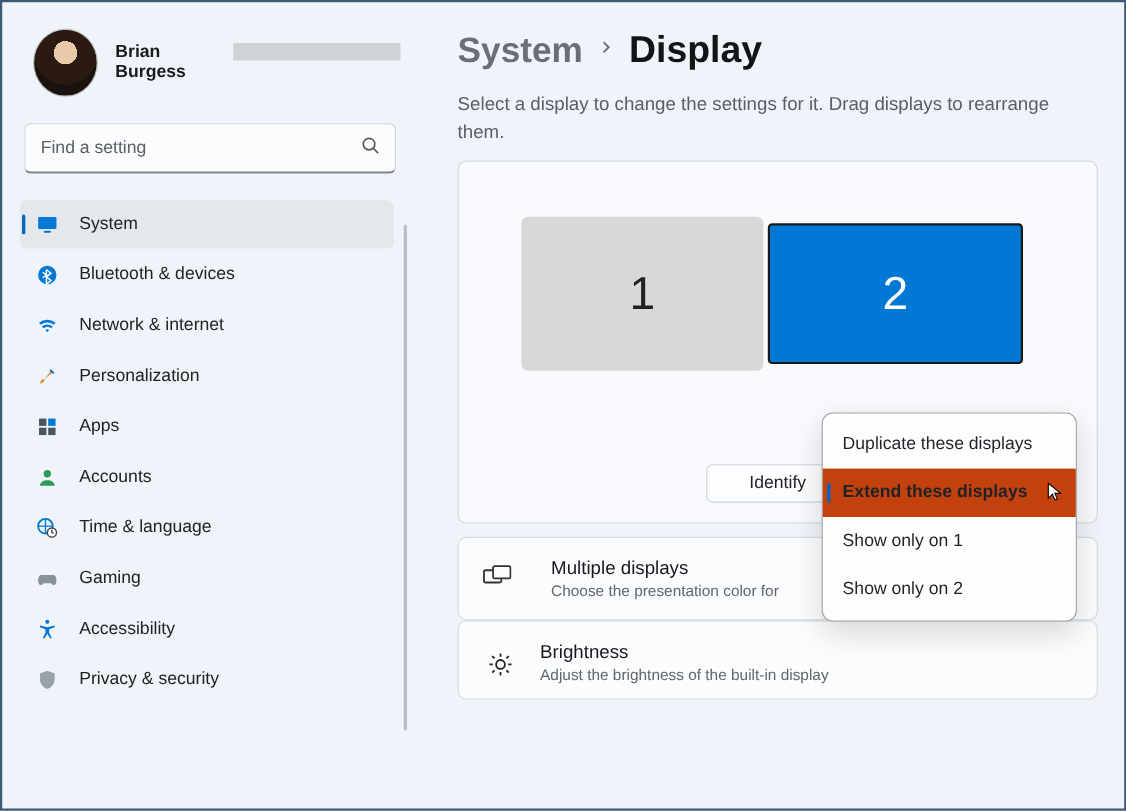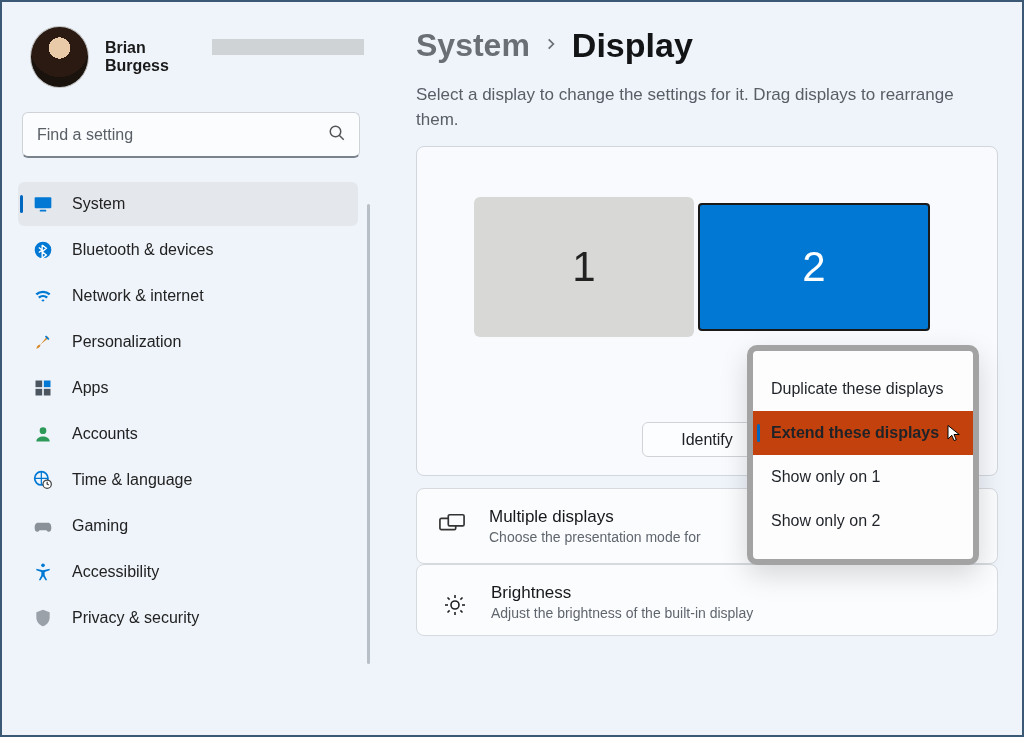--- a/index.html
+++ b/index.html
@@ -153,24 +153,24 @@
     cursor:pointer;
   }
 
   
   .dropdown {
     position:absolute;
     width:232px;
     right:18px;
     bottom:-90px;
     background:#fdfdfe;
-    border:6px solid #a3a3a3;
+    border:1px solid #a3a3a3;
     border-radius:10px;
     box-shadow:0 10px 28px rgba(0,0,0,0.15);
-    padding:16px 0;
+    padding:6px 0;
     z-index:20;
   }
   .dd-item{
     height:44px;
     display:flex; align-items:center;
     padding:0 18px;
     font-size:16px; color:#1f2328;
     cursor:pointer;
     position:relative;
   }
@@ -184,21 +184,21 @@
     position:absolute; right:10px; bottom:8px;
     pointer-events:none;
   }
 
   
   .card {
     margin-top:12px;
     border:1px solid #d6dade;
     border-radius:8px;
     background:#fbfcfe;
-    display:flex; align-items:center; gap:24px;
+    display:flex; align-items:center; gap:36px;
     padding:18px 22px;
   }
   .card-icon { color:#333; }
   .card-text { display:flex; flex-direction:column; gap:2px; }
   .card-title { font-size:17px; color:#16181b; }
   .card-sub   { font-size:14px; color:#60666e; }
 
   .section-heading{
     font-size:17px; font-weight:600; color:#121416;
     margin:28px 0 10px 2px;
@@ -384,21 +384,21 @@
 
   <div class="card">
     <span class="card-icon">
       <svg width="26" height="22" viewBox="0 0 28 22" fill="none" stroke="currentColor" stroke-width="1.8">
         <rect x="1" y="5" width="17" height="12" rx="1.5"></rect>
         <rect x="10" y="1" width="17" height="12" rx="1.5" fill="#fbfcfe"></rect>
       </svg>
     </span>
     <div class="card-text">
       <span class="card-title">Multiple displays</span>
-      <span class="card-sub">Choose the presentation mode for</span>
+      <span class="card-sub">Choose the presentation color for</span>
     </div>
   </div>
 
 
   <div class="brightness-card">
     <span class="brightness-icon">
       <svg width="24" height="24" viewBox="0 0 24 24" fill="none" stroke="currentColor" stroke-width="1.6">
         <circle cx="12" cy="12" r="4"></circle>
         <line x1="12" y1="2" x2="12" y2="5"></line>
           <line x1="12" y1="19" x2="12" y2="22"></line>

